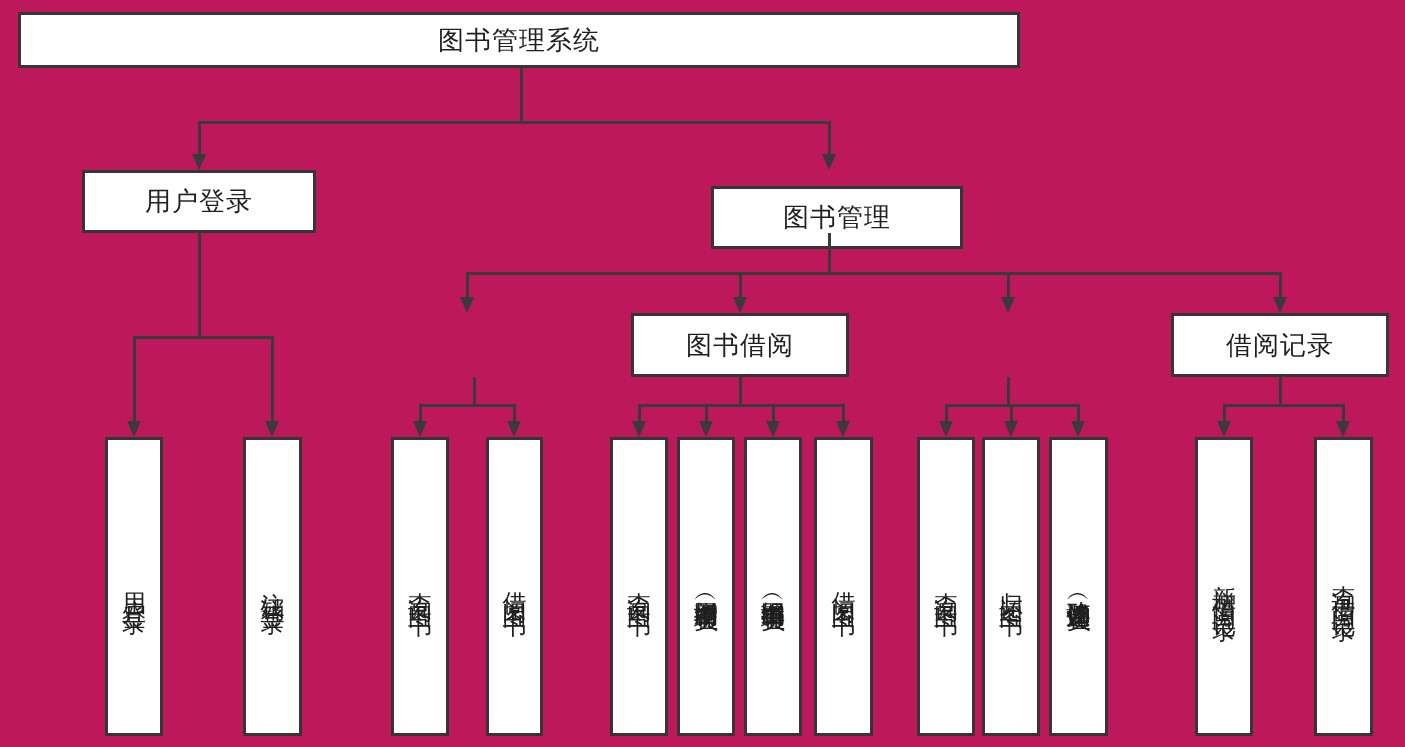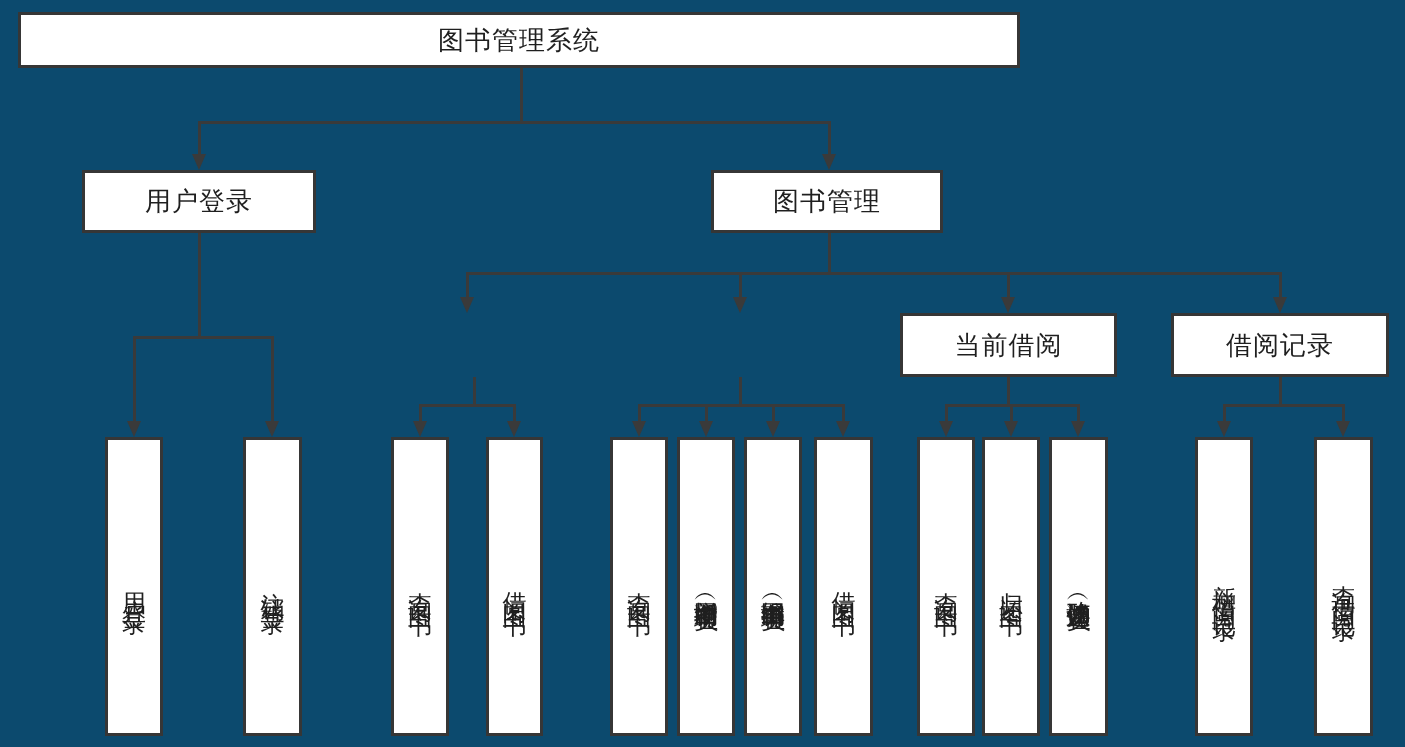--- a/index.html
+++ b/index.html
@@ -4,21 +4,21 @@
 <style>
   html, body {
     margin: 0;
     padding: 0;
     background: #ffffff;
   }
   .canvas {
     position: relative;
     width: 1405px;
     height: 747px;
-    background: #0c4a6e;
+    background: #be185d;
     font-family: "Liberation Sans", "DejaVu Sans", sans-serif;
     overflow: hidden;
   }
   
   .node {
     position: absolute;
     box-sizing: border-box;
     border: 3px solid #363636;
     background: #ffffff;
     display: flex;
@@ -27,21 +27,21 @@
     color: #1f1f1f;
   }
   .hlabel {
     font-size: 26px;
     letter-spacing: 1px;
     white-space: nowrap;
     color: #1f1f1f;
   }
   .node.root  { left: 18px;  top: 12px;  width: 1002px; height: 56px; }
   .node.lv1a  { left: 82px;  top: 170px; width: 234px;  height: 63px; }
-  .node.lv1b  { left: 711px; top: 170px; width: 232px;  height: 63px; justify-content: center; }
+  .node.lv1b  { left: 711px; top: 186px; width: 252px;  height: 63px; justify-content: center; }
   .node.lv2   { top: 313px; height: 64px; }
   .node.lv2a  { left: 365px;  width: 218px; }
   .node.lv2b  { left: 631px;  width: 218px; }
   .node.lv2c  { left: 900px;  width: 217px; }
   .node.lv2d  { left: 1171px; width: 218px; text-align: center; }
   .node.leaf  { top: 437px; height: 299px; width: 58px; }
   .vtext {
     writing-mode: vertical-rl;
     text-orientation: mixed;
     font-size: 24px;
@@ -86,22 +86,22 @@
     <span class="hlabel">图书管理系统</span>
   </div>
 
   <div class="node lv1a">
     <span class="hlabel">用户登录</span>
   </div>
   <div class="node lv1b">
     <span class="hlabel">图书管理</span>
   </div>
 
-  <div class="node lv2 lv2c">
-    <span class="hlabel">当前借阅</span>
+  <div class="node lv2 lv2b">
+    <span class="hlabel">图书借阅</span>
   </div>
   <div class="node lv2 lv2d">
     <span class="hlabel">借阅记录</span>
   </div>
 
   <div class="node leaf" style="left:105px">
     <span class="vtext">用户登录</span>
   </div>
   <div class="node leaf" style="left:243px;width:59px">
     <span class="vtext">注销登录</span>

